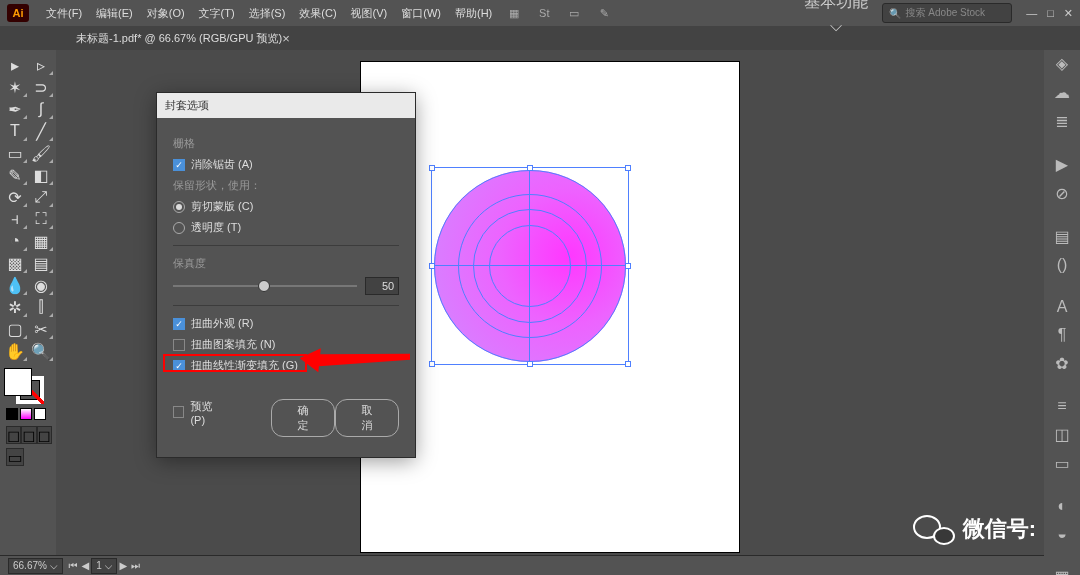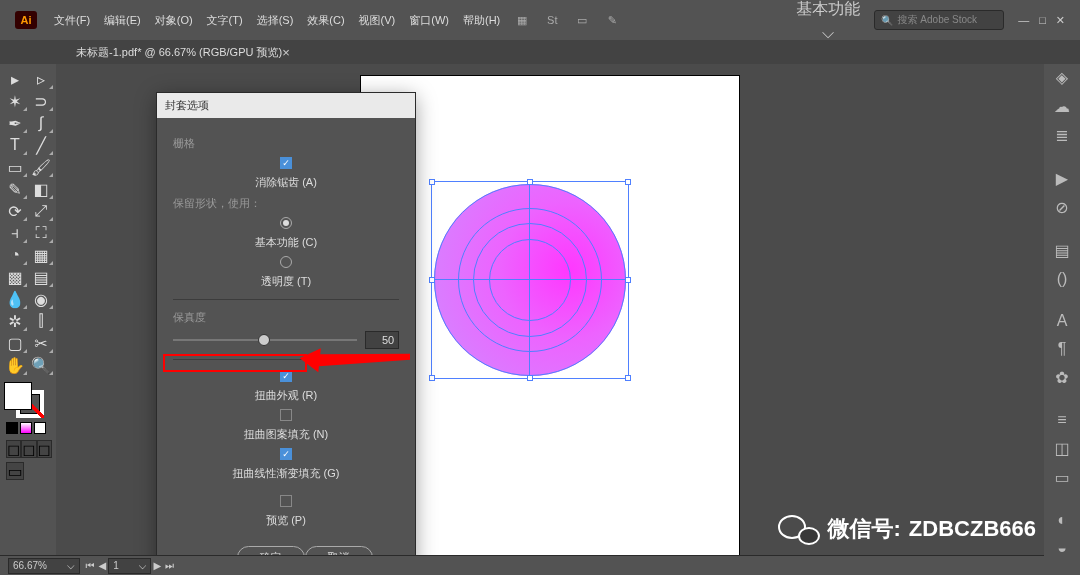--- a/index.html
+++ b/index.html
@@ -1,18 +1,18 @@
 <!DOCTYPE html>
 <html><head>
 <meta charset="utf-8">
 <style>
 * { margin: 0; padding: 0; box-sizing: border-box; font-family: "Microsoft YaHei", sans-serif; }
 body { background: #383838; width: 1080px; height: 575px; overflow: hidden; position: relative; }
 
-.topbar { height: 40px; background: #535353; display: flex; align-items: center; padding: 0 15px; color: #ddd; font-size: 11px; }
+.topbar { height: 26px; background: #535353; display: flex; align-items: center; padding: 0 7px; color: #ddd; font-size: 11px; }
 .ai-logo { width: 22px; height: 18px; background: #330000; color: #ff9a00; font-weight: bold; display: flex; align-items: center; justify-content: center; border-radius: 3px; margin-right: 10px; font-size: 11px; }
 .menu-item { padding: 0 7px; cursor: pointer; }
 .top-icon { width: 18px; height: 18px; margin: 0 6px; display: flex; align-items: center; justify-content: center; color: #aaa; }
 .top-right { margin-left: auto; display: flex; align-items: center; gap: 6px; }
 .workspace-btn { color: #ccc; font-size: 16px; padding: 2px 8px; display: flex; align-items: center; gap: 4px; flex-direction: column; }
 .search-box { background: #424242; border: 1px solid #2a2a2a; border-radius: 3px; padding: 2px 6px; color: #888; font-size: 10px; width: 130px; display: flex; align-items: center; gap: 4px; }
 .win-controls { display: flex; gap: 10px; color: #ccc; margin-left: 8px; }
 
 .tabbar { height: 24px; background: #434343; display: flex; align-items: center; padding-left: 68px; color: #ddd; font-size: 11px; }
 .tab { padding: 0 8px; display: flex; align-items: center; gap: 0; height: 100%; }
@@ -42,38 +42,38 @@
 .cross-v, .cross-h { position: absolute; background: #4f80ff; }
 
 .right-tools { width: 36px; background: #535353; display: flex; flex-direction: column; align-items: center; padding-top: 4px; gap: 10px; }
 .r-tool { width: 22px; height: 22px; color: #bbb; display: flex; align-items: center; justify-content: center; }
 .r-sep { width: 24px; height: 1px; background: #3a3a3a; margin: 2px 0; }
 
 .dialog { position: absolute; top: 93px; left: 157px; width: 258px; background: #535353; box-shadow: 0 0 0 1px #2b2b2b, 0 4px 20px rgba(0,0,0,.4); color: #ddd; font-size: 11px; }
 .dlg-title { background: #eaeaea; color: #333; padding: 5px 8px; font-size: 11px; }
 .dlg-body { padding: 14px 16px 14px 16px; }
 .dlg-label { color: #999; margin: 4px 0 6px; }
-.dlg-row { display: flex; align-items: center; gap: 6px; margin: 6px 0; flex-direction: column; }
+.dlg-row { display: flex; align-items: center; gap: 6px; margin: 6px 0; }
 .chk { width: 12px; height: 12px; border: 1px solid #888; display: inline-flex; align-items: center; justify-content: center; }
 .chk.on { background: #4a90d9; border-color: #4a90d9; }
 .chk.on::after { content: '✓'; color: #fff; font-size: 9px; }
 .radio { width: 12px; height: 12px; border: 1px solid #aaa; border-radius: 50%; display: inline-flex; align-items: center; justify-content: center; }
 .radio.on::after { content: ''; width: 6px; height: 6px; background: #ddd; border-radius: 50%; }
 .slider-row { display: flex; align-items: center; gap: 8px; margin-top: 6px; }
 .slider { flex: 1; height: 2px; background: #777; position: relative; }
 .slider-thumb { position: absolute; top: -5px; width: 12px; height: 12px; background: #ccc; border-radius: 50%; border: 1px solid #333; }
 .num-box { width: 34px; height: 18px; background: #424242; border: 1px solid #2a2a2a; color: #ddd; text-align: center; font-size: 11px; padding-left: 12px; }
 .dlg-sep { height: 1px; background: #3c3c3c; margin: 10px 0; }
 .dlg-btns { display: flex; gap: 0; margin-top: 12px; margin-left: 37px; }
 .dlg-btn { border: 1px solid #aaa; background: transparent; color: #ddd; padding: 3px 22px; border-radius: 12px; font-size: 11px; cursor: pointer; }
 .highlight-box { position: absolute; border: 2px solid #ff0000; pointer-events: none; }
 .arrow { position: absolute; pointer-events: none; }
 
 .statusbar { position: absolute; bottom: 0; left: 0; right: 36px; height: 20px; background: #535353; border-top: 1px solid #2a2a2a; display: flex; align-items: center; padding: 0 6px; color: #ccc; font-size: 10px; }
-.status-field { background: #424242; border: 1px solid #2a2a2a; padding: 1px 4px; margin: 0 2px; display: flex; align-items: center; gap: 20px; }
+.status-field { background: #424242; border: 1px solid #2a2a2a; padding: 1px 4px; margin: 0 2px; display: flex; align-items: center; gap: 3px; }
 
 .watermark { position: absolute; bottom: 28px; right: 44px; display: flex; align-items: center; gap: 8px; color: #fff; font-size: 22px; font-weight: bold; }
 .wm-icon { width: 42px; height: 36px; position: relative; }
 .wm-bubble { position: absolute; border: 2px solid #fff; border-radius: 50%; }
 </style>
 </head>
 <body>
 
 <div class="topbar">
   <div class="ai-logo">Ai</div>
@@ -247,21 +247,21 @@
   <div class="dlg-title">封套选项</div>
   <div class="dlg-body">
     <div class="dlg-label">栅格</div>
     <div class="dlg-row">
         <span class="chk on"></span>
         <span>消除锯齿 (A)</span>
       </div>
     <div class="dlg-label">保留形状，使用：</div>
     <div class="dlg-row">
         <span class="radio on"></span>
-        <span>基本功能 (C)</span>
+        <span>剪切蒙版 (C)</span>
       </div>
     <div class="dlg-row">
         <span class="radio"></span>
         <span>透明度 (T)</span>
       </div>
     <div class="dlg-sep"></div>
     <div class="dlg-label">保真度</div>
     <div class="slider-row">
       <div class="slider">
           <div class="slider-thumb" style="left:46%"></div>
@@ -317,14 +317,13 @@
   <span>▶</span>
   <span style="margin:0 4px">⏭</span>
 </div>
 
 <div class="watermark">
   <div class="wm-icon">
     <div class="wm-bubble" style="width:28px;height:24px;left:0;top:4px"></div>
     <div class="wm-bubble" style="width:22px;height:18px;right:0;bottom:2px;background:#383838"></div>
   </div>
   <span>微信号:</span>
-  <span>ZDBCZB666</span>
 </div>
 
 </body></html>

